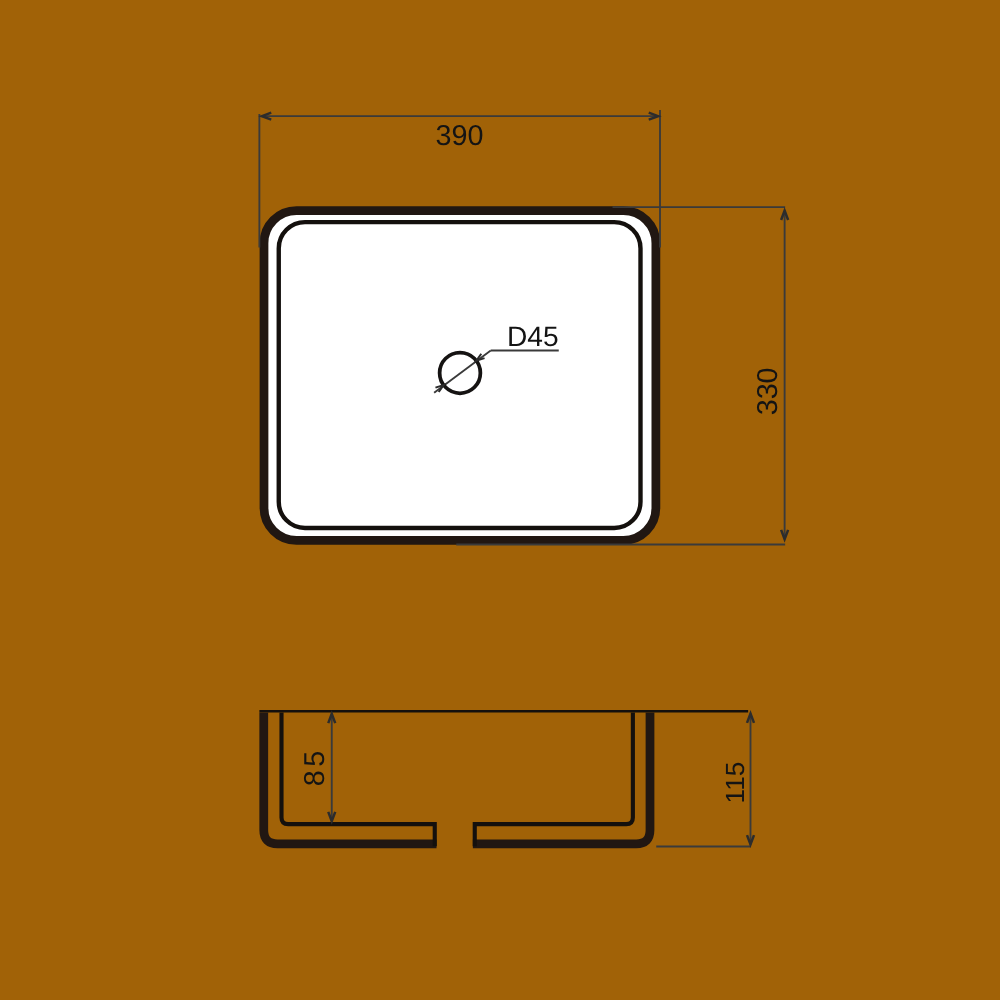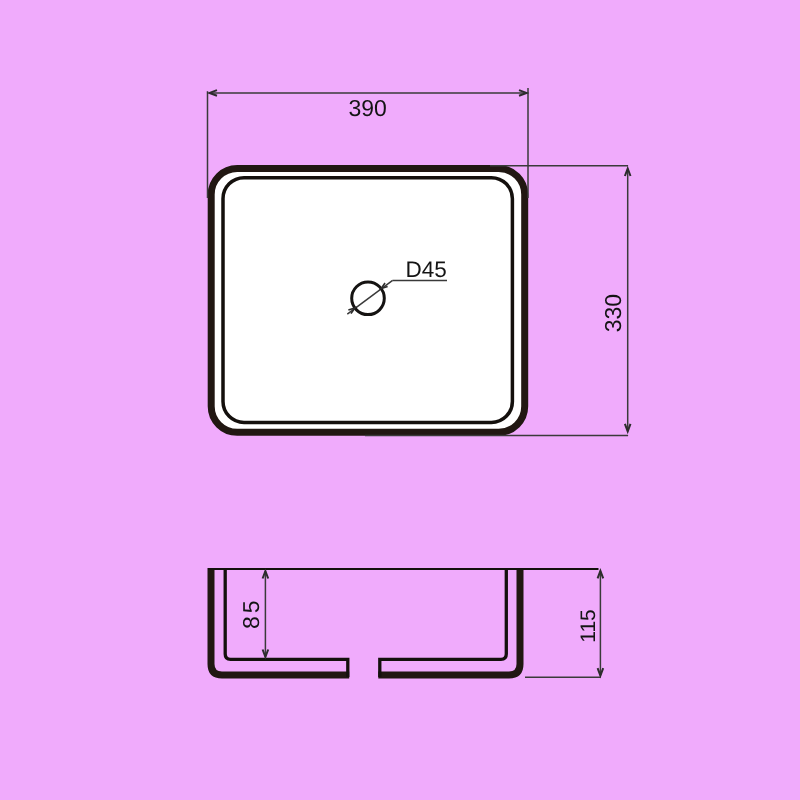--- a/index.html
+++ b/index.html
@@ -1,16 +1,16 @@
 <!DOCTYPE html>
 <html><head>
 <meta charset="utf-8">
 <style>
   html,body{margin:0;padding:0;background:#ffffff;}
-  #page{width:800px;height:800px;position:relative;background:#f0abfc;}
+  #page{width:800px;height:800px;position:relative;background:#a16207;}
   svg{position:absolute;top:0;left:0;}
   text{font-family:"Liberation Sans",sans-serif;fill:#141414;text-rendering:geometricPrecision;}
 </style>
 </head>
 <body>
 <div id="page">
 <svg style="transform:translateZ(0)" width="800" height="800" viewBox="0 0 800 800">
 
   <rect x="211.2" y="168.5" width="313.5" height="263.8" rx="26" ry="26" fill="#ffffff" stroke="#211712" stroke-width="7"></rect>
 

